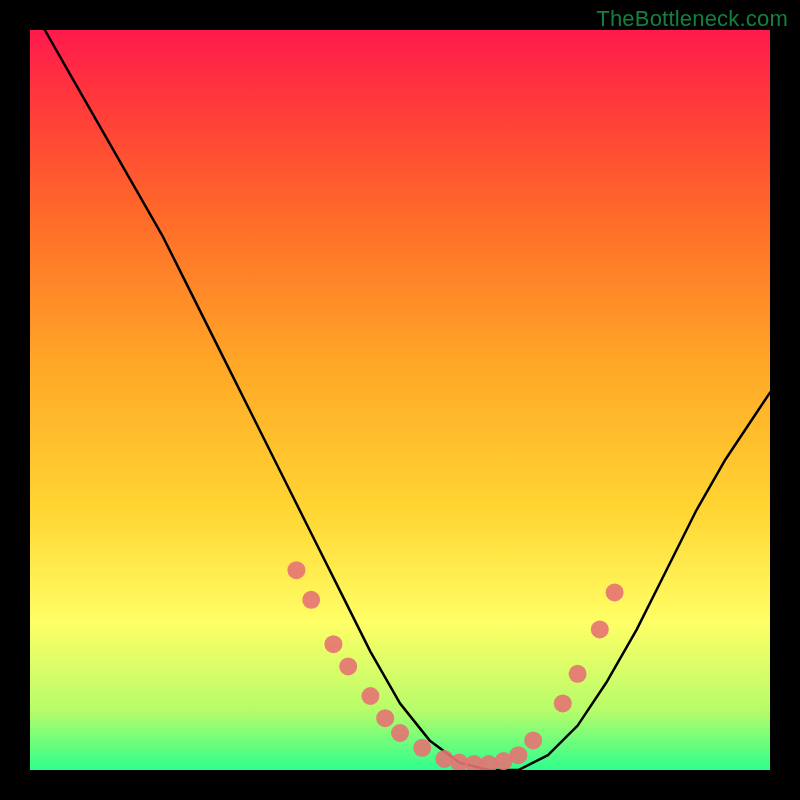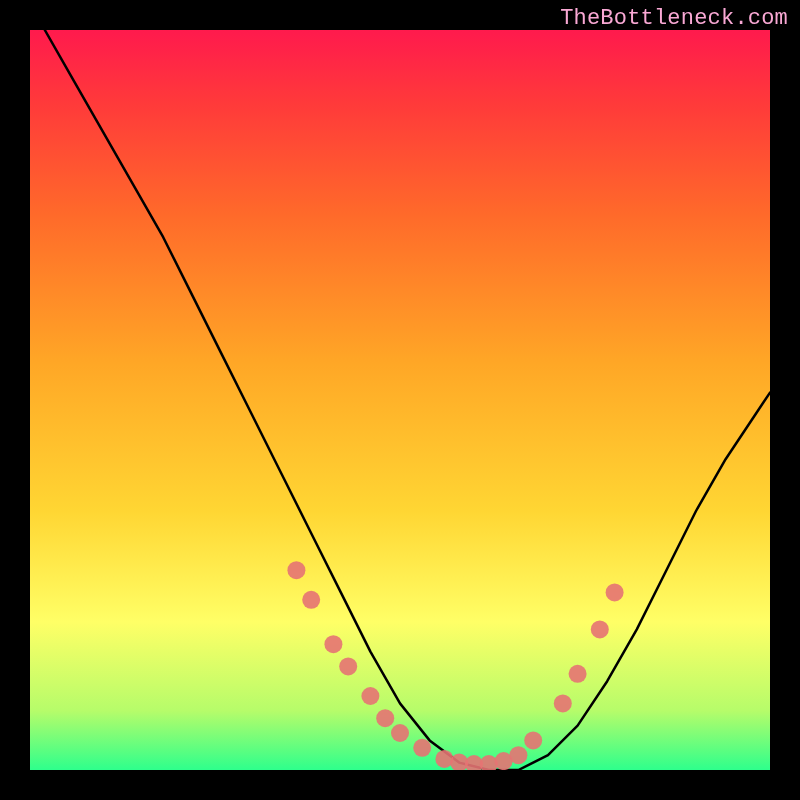--- a/index.html
+++ b/index.html
@@ -23,23 +23,23 @@
       #ffa726 45%,
       #ffd633 65%,
       #ffff66 80%,
       #b6fc6a 92%,
       #2eff8c 100%);
   }
   .watermark {
     position: absolute;
     top: 6px;
     right: 12px;
-    font-family: Liberation Mono, monospace;
+    font-family: Liberation Sans, sans-serif;
     font-size: 22px;
-    color: #f9a8d4;
+    color: #15803d;
     letter-spacing: 0.2px;
     user-select: none;
   }
   svg.curve {
     position: absolute;
     left: 0; top: 0;
     width: 100%;
     height: 100%;
   }
 </style>

